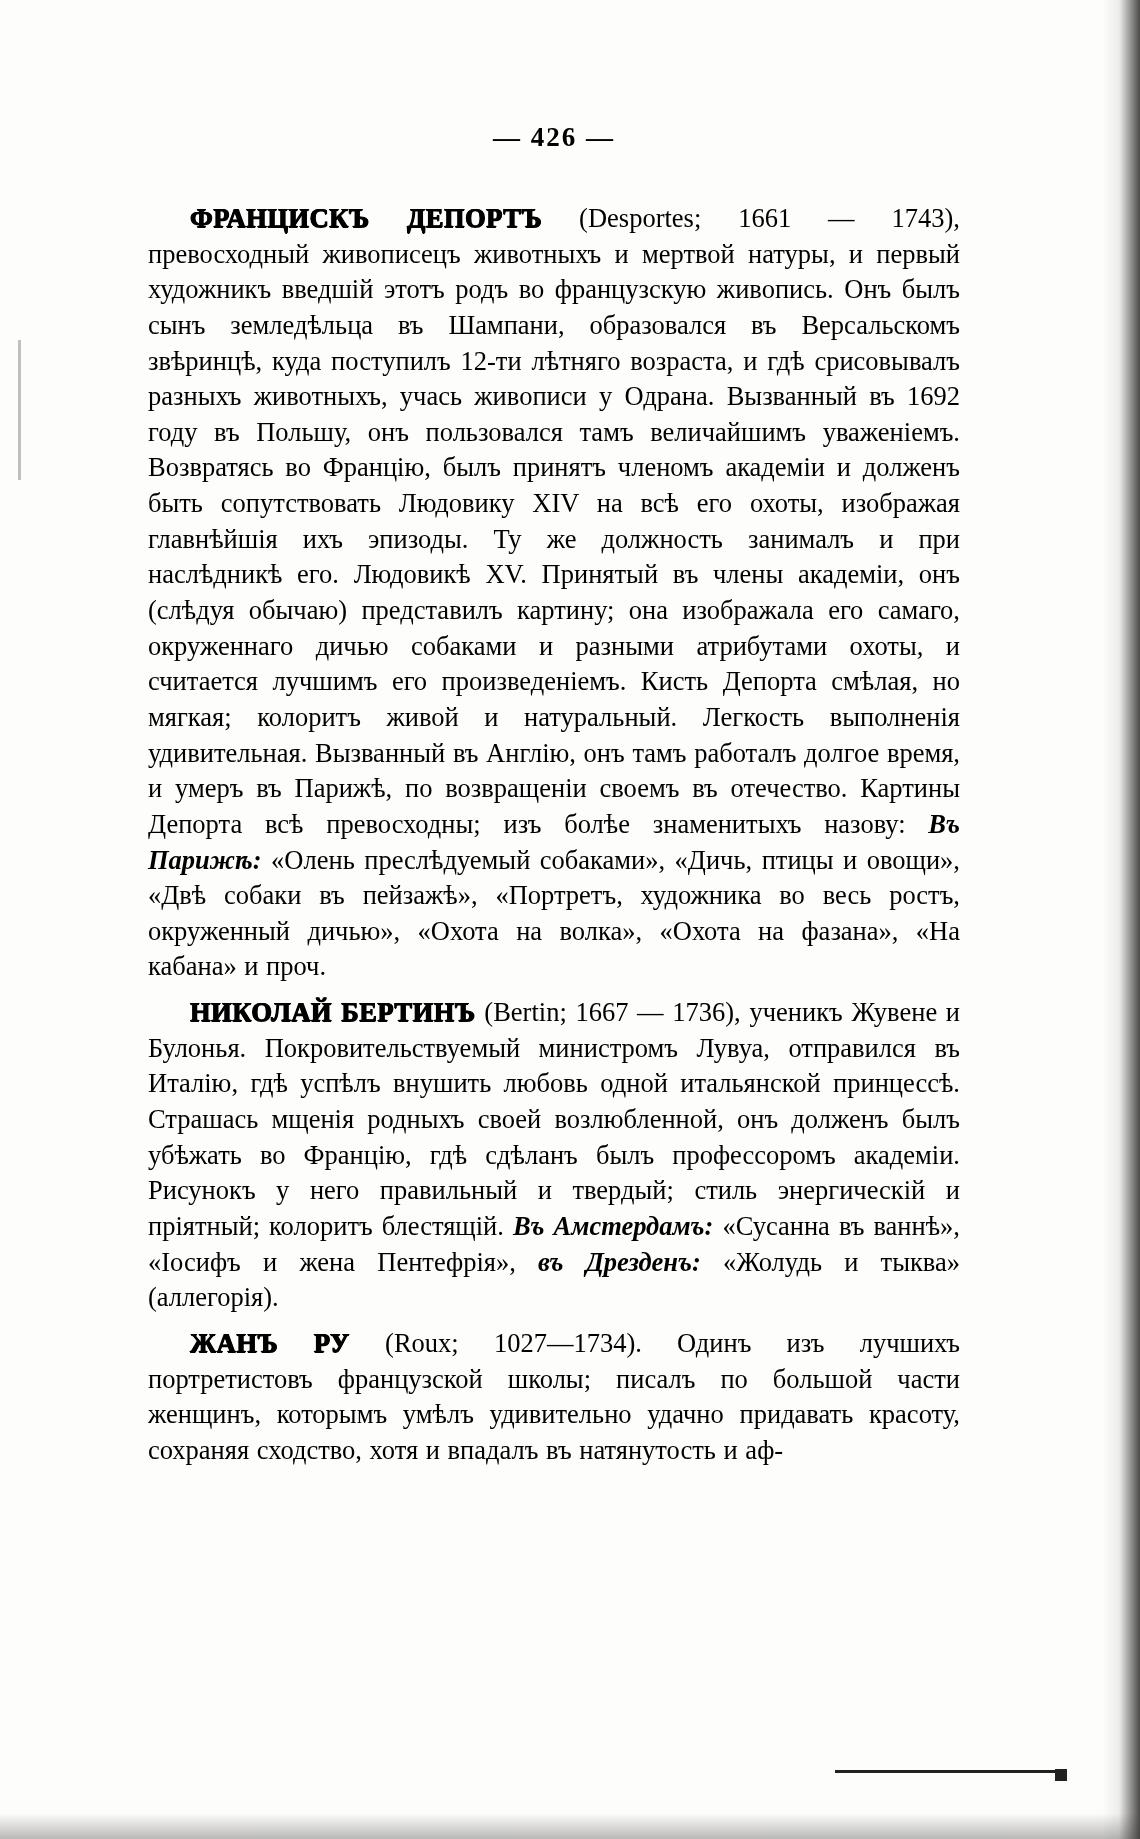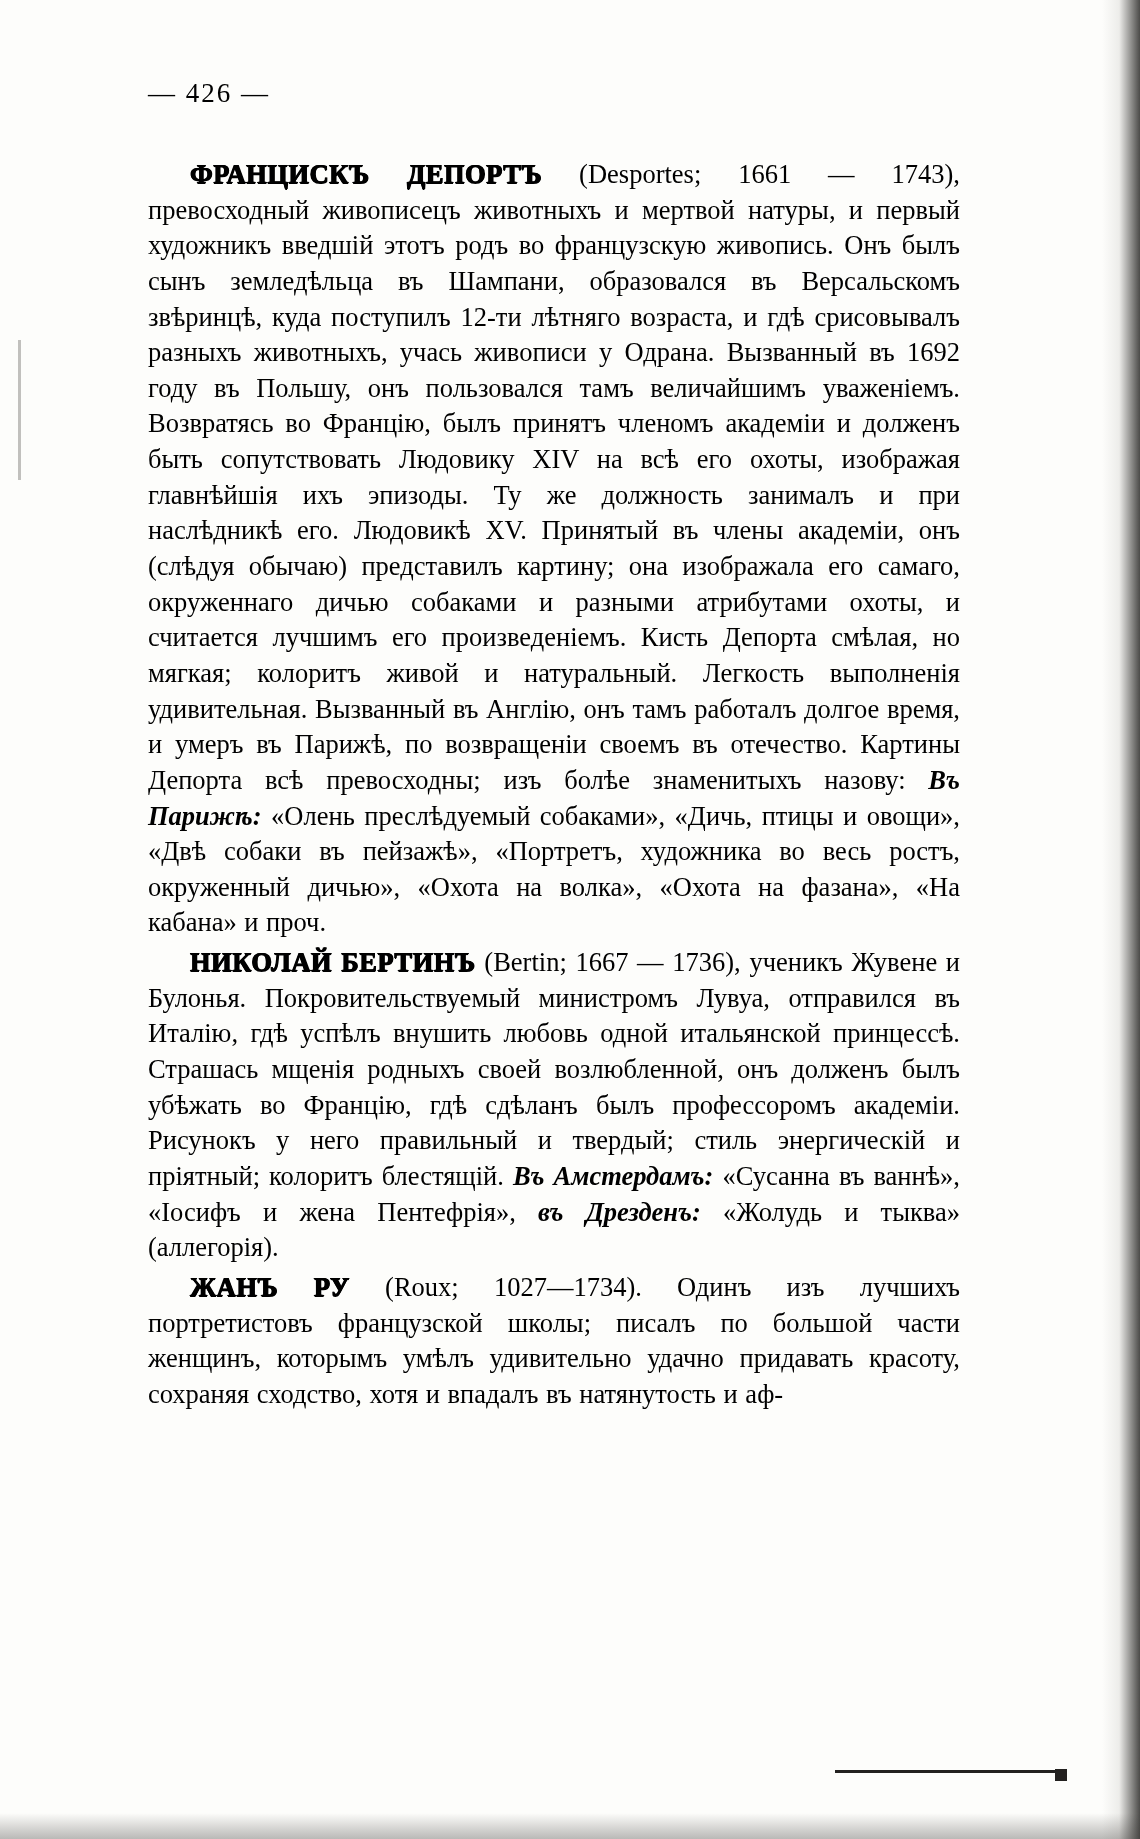--- a/index.html
+++ b/index.html
@@ -57,34 +57,36 @@
   }
 
   .content {
     position: absolute;
     left: 148px;
     top: 78px;
     width: 812px;
   }
 
   .folio {
+    text-align: center;
     font-size: 27px;
     letter-spacing: 2px;
-    font-weight: 400;
+    font-weight: 700;
     margin-bottom: 44px;
+    margin-top: 44px;
   }
 
   .para {
     font-size: 26.5px;
     line-height: 1.345;
     text-align: justify;
     margin: 0 0 2px 0;
     word-spacing: 1px;
   }
-  .para + .para { margin-top: 4px; }
+  .para + .para { margin-top: 10px; }
   .indent { text-indent: 42px; margin-top: 48px; }
 
   .headword {
     font-weight: 700;
     letter-spacing: 0.5px;
     
     text-shadow: 0.6px 0 0 #000, -0.6px 0 0 #000, 0 0.5px 0 #000;
   }
   .ital {
     font-style: italic;

